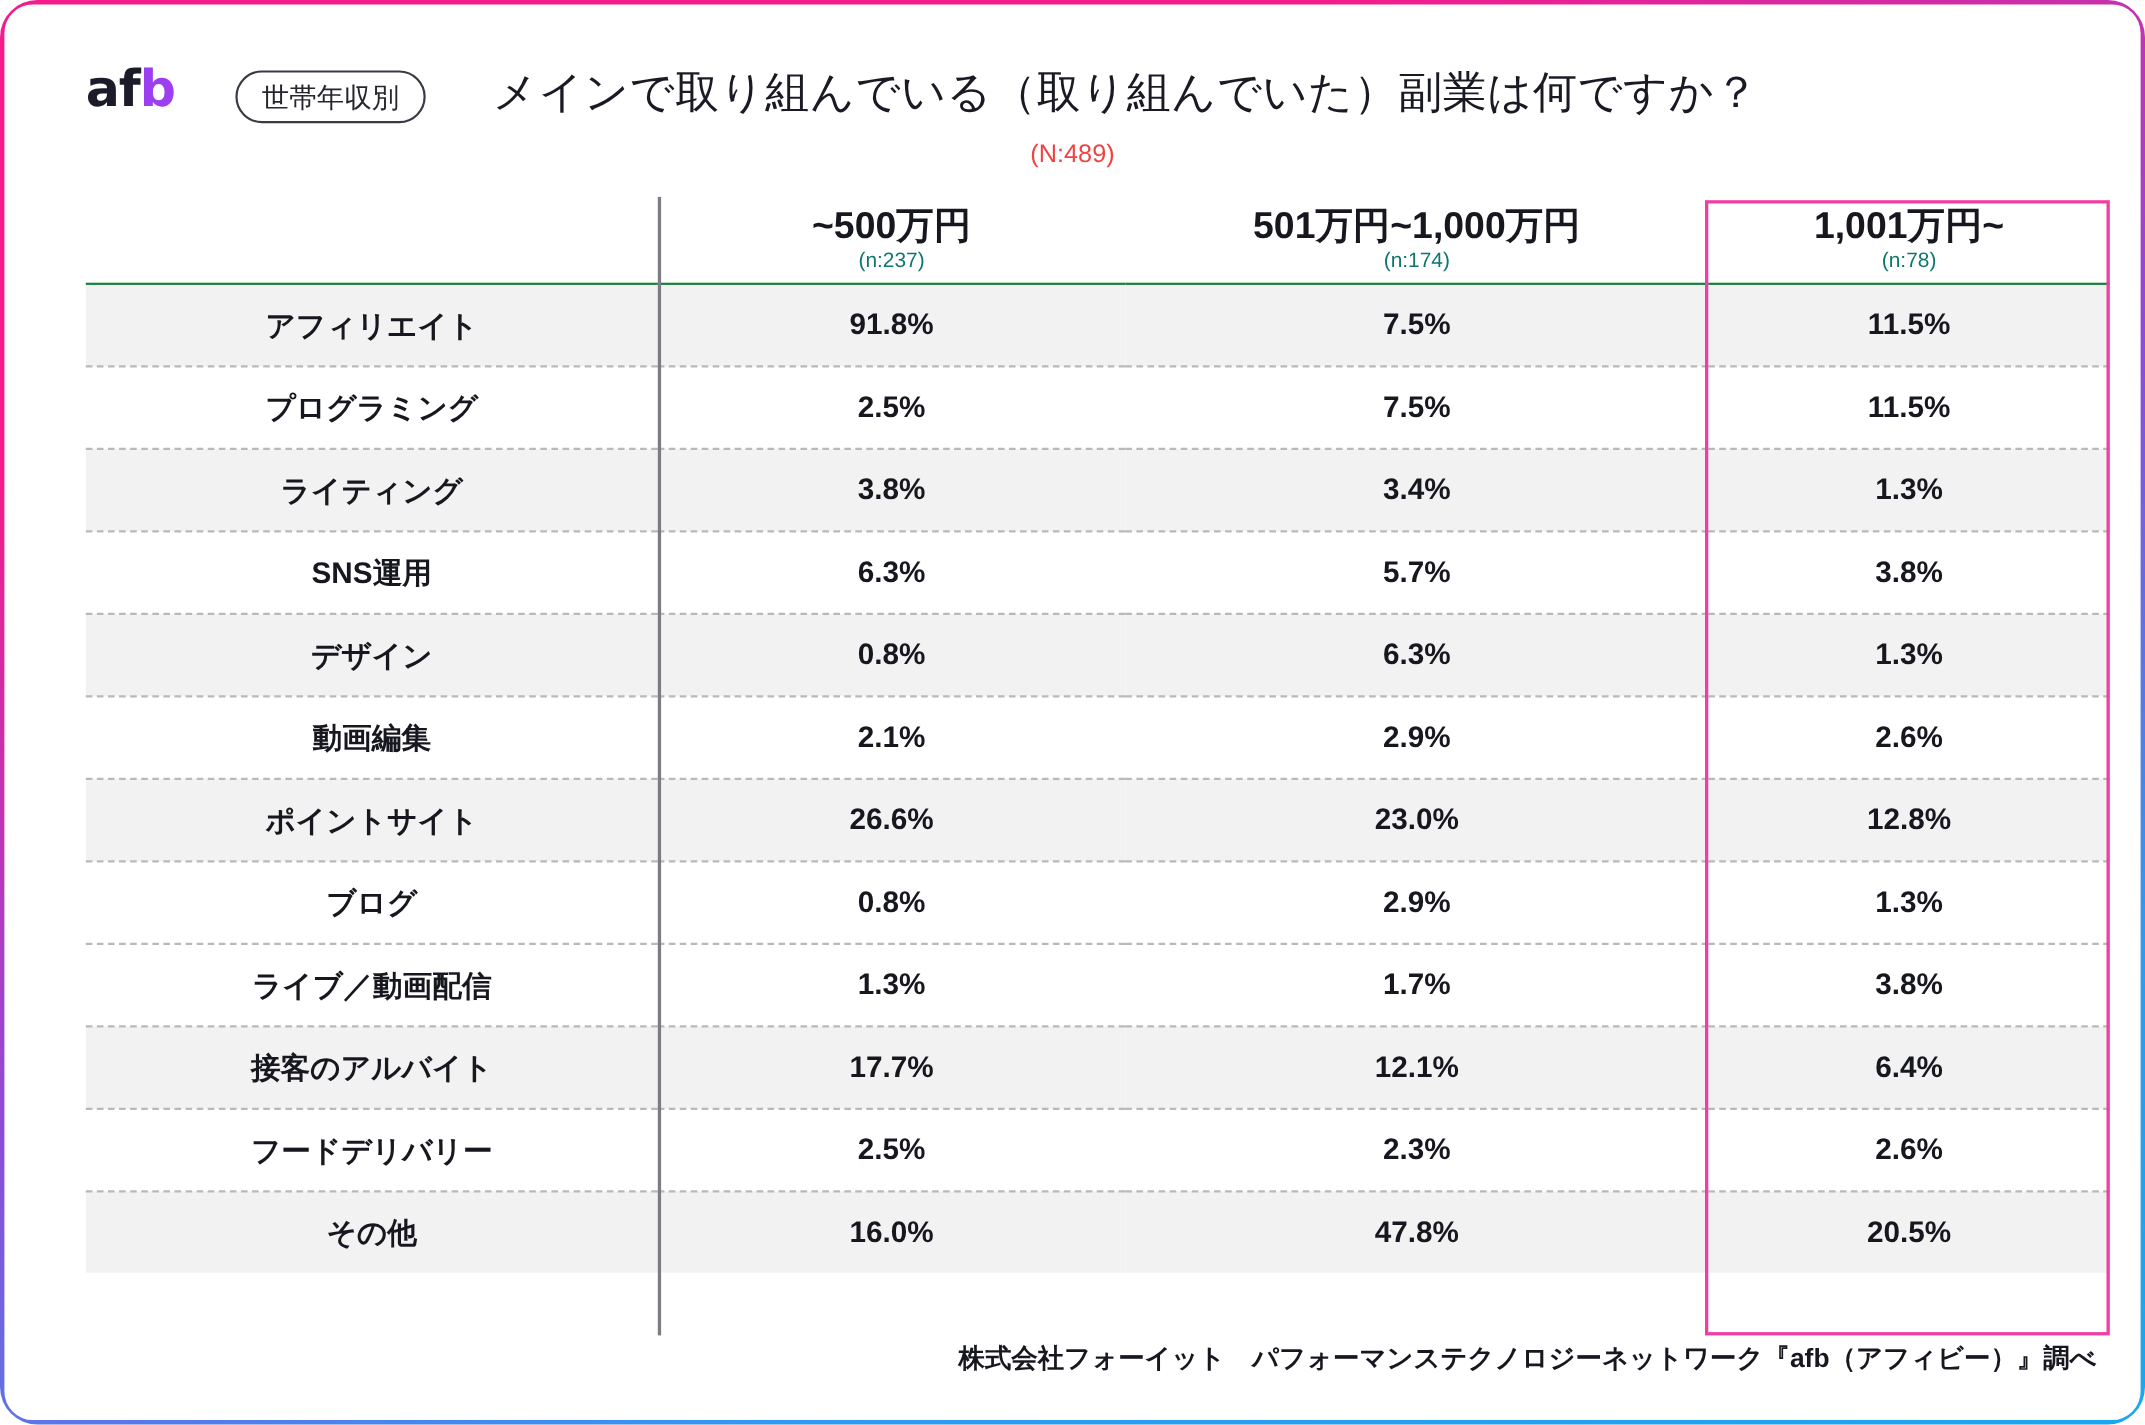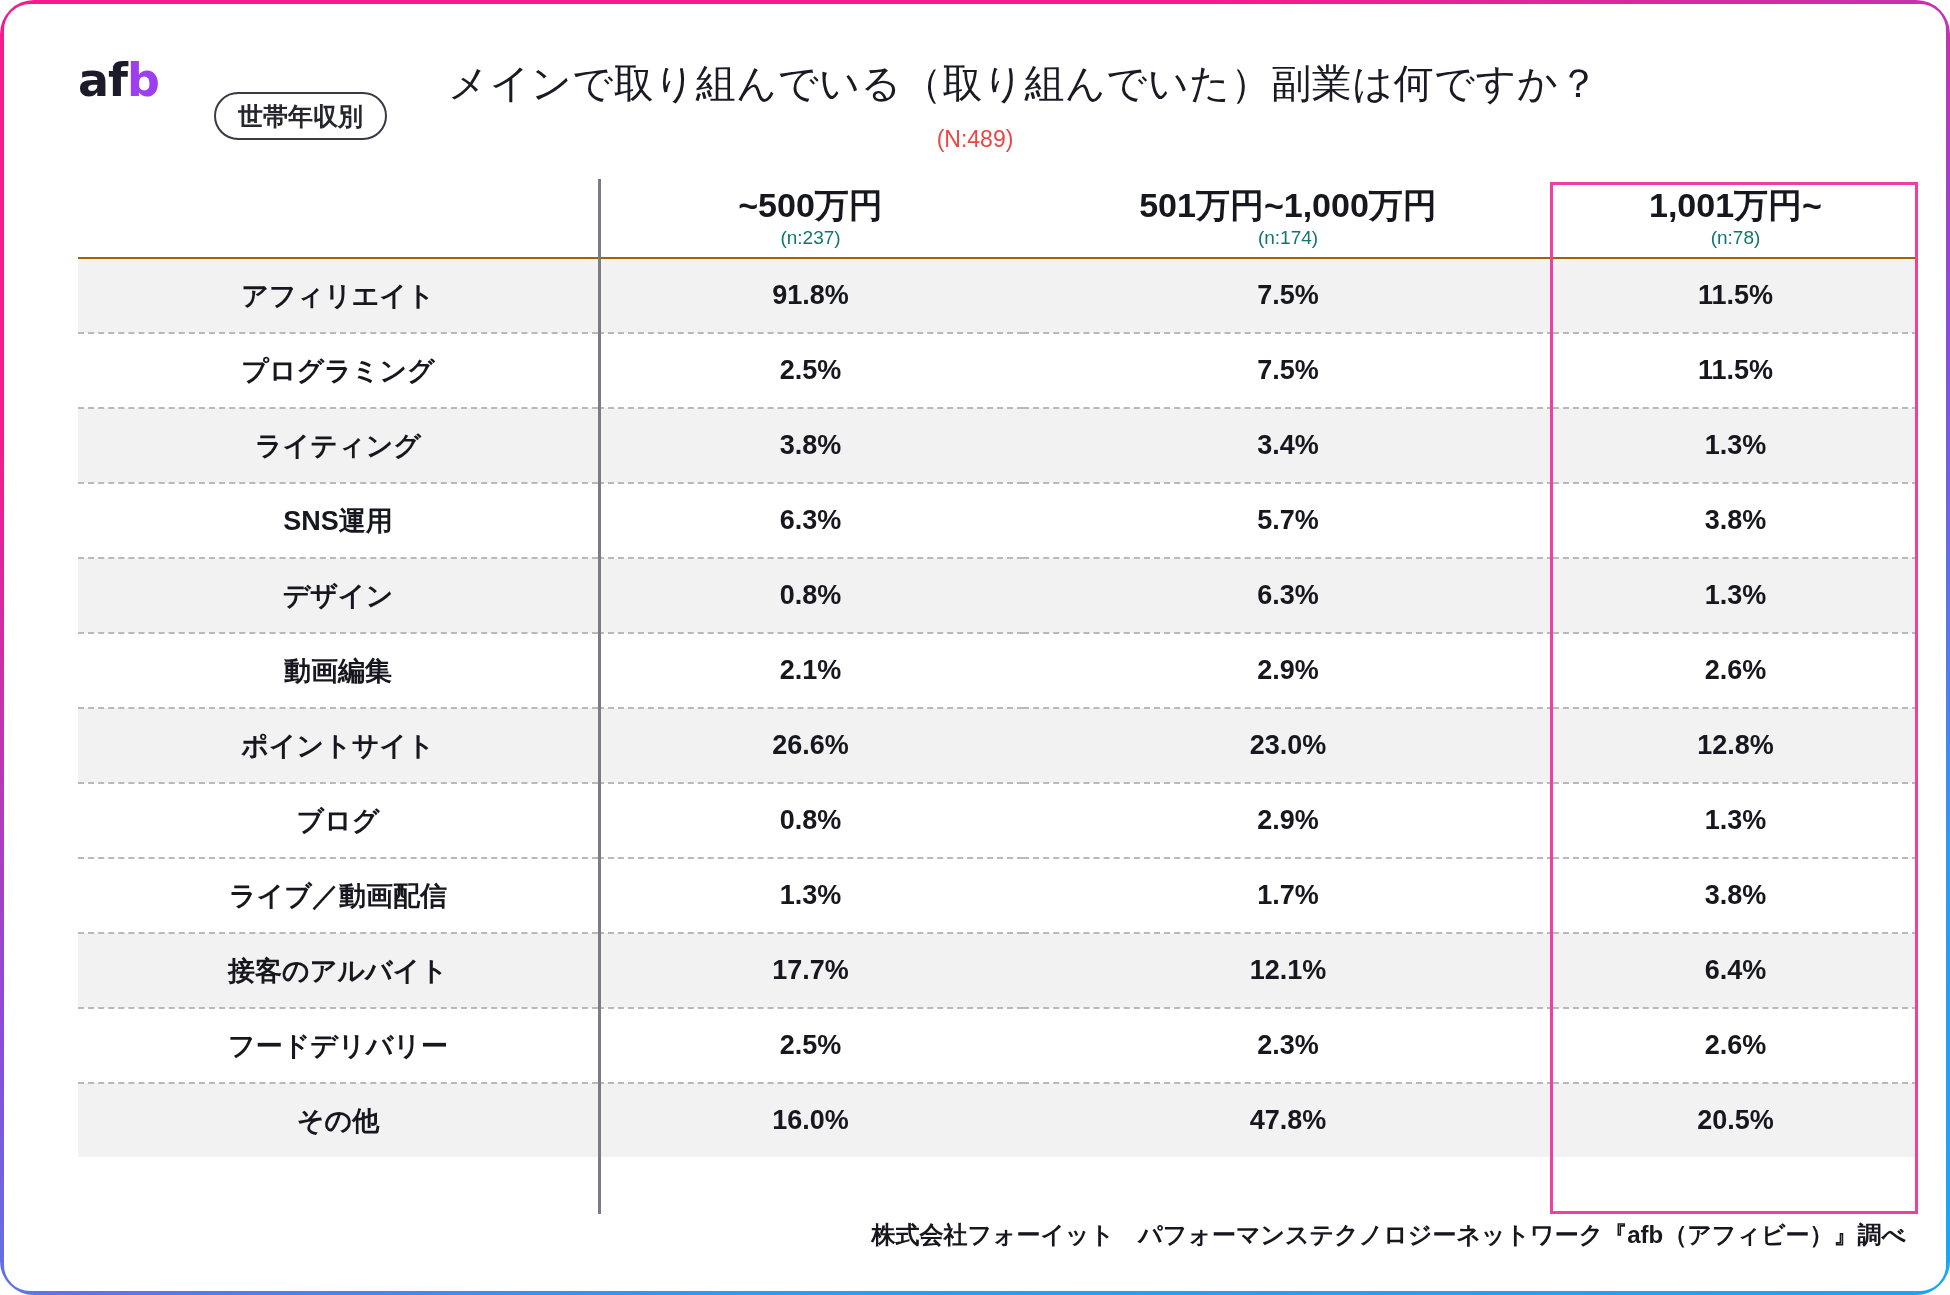--- a/index.html
+++ b/index.html
@@ -64,24 +64,23 @@
     left: 210px;
     top: 60px;
     height: 48px;
     border: 2px solid #3a3a46;
     border-radius: 26px;
     padding: 0 22px;
     display: flex;
     align-items: center;
     justify-content: center;
     font-size: 25px;
-    font-weight: 700;
+    font-weight: 400;
     color: #26262e;
     box-sizing: border-box;
-    margin-top: 28px;
   }
   .title {
     position: absolute;
     left: 444px;
     top: 52px;
     font-size: 40px;
     font-weight: 400;
     color: #1a1a24;
     letter-spacing: 0.5px;
     white-space: nowrap;
@@ -138,21 +137,21 @@
     font-size: 27px;
     font-weight: 700;
   }
   table.data tbody tr.alt td {
     background: #f2f2f2;
   }
   table.data tbody tr:last-child td {
     border-bottom: none;
   }
   table.data tbody tr:first-child td {
-    border-top: 2px solid #a16207;
+    border-top: 2px solid #15803d;
     margin-top: 32px;
   }
   td.hl {
     color: #ef3fa3;
     font-size: 36px;
     font-weight: 700;
   }
 
   
   .vrule {

